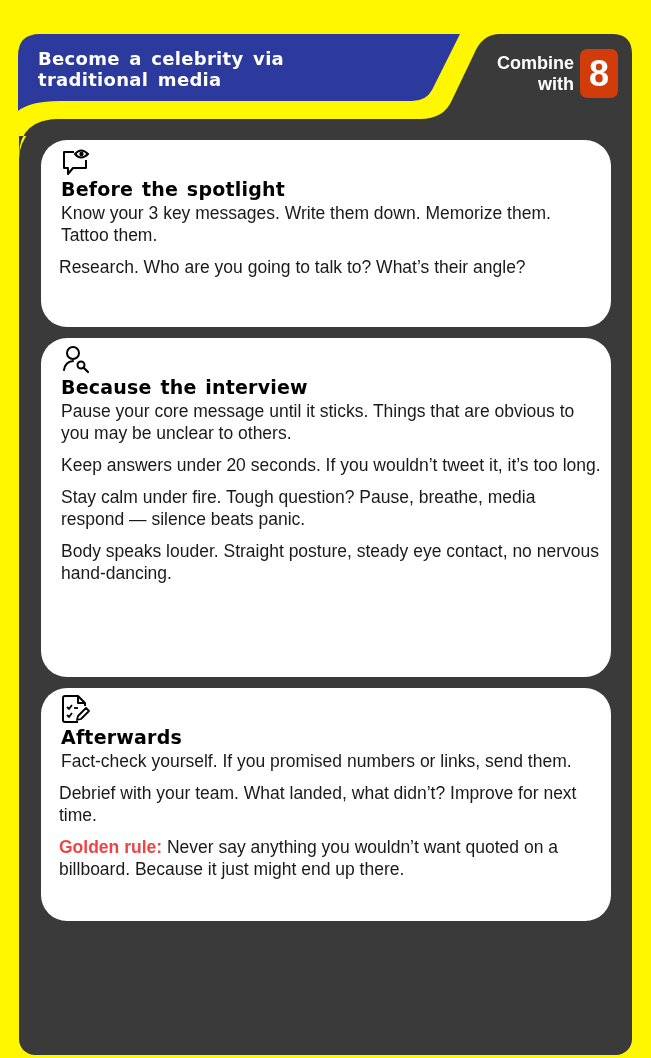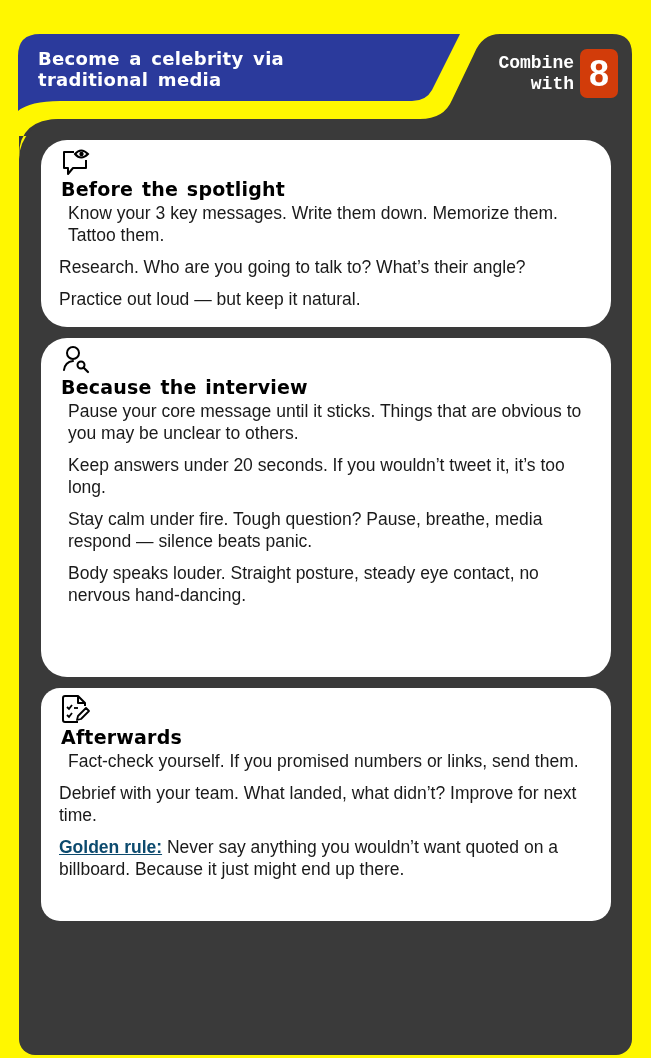--- a/index.html
+++ b/index.html
@@ -30,21 +30,21 @@
       font-size: 18px;
       line-height: 21px;
       letter-spacing: 0.3px;
       word-spacing: 3px;
       width: 300px;
     }
     .combine {
       position: absolute;
       right: 77px; top: 37px;
       color: #ffffff;
-      font-family: Liberation Mono, monospace;
+      font-family: Liberation Sans, sans-serif;
       font-weight: bold;
       font-size: 18px;
       line-height: 21px;
       text-align: right;
     }
     .badge {
       position: absolute;
       left: 580px; top: 33px;
       width: 38px; height: 49px;
       background: #d23c0a;
@@ -77,24 +77,23 @@
       letter-spacing: 0.2px;
       word-spacing: 2px;
       margin-bottom: 2px;
     }
     .panel p {
       font-family: "Liberation Sans", sans-serif;
       font-size: 17.5px;
       line-height: 22px;
       color: #1a1a1a;
       margin-bottom: 10px;
-      margin-left: 7px;
     }
     .panel p.indent { margin-left: -2px; }
-    .golden-label { color: #0c4a6e; font-weight: bold; text-decoration: underline; }
+    .golden-label { color: #ef4444; font-weight: bold; }
   </style>
 </head>
 <body>
 
 <div class="card">
 
   <svg class="shape-svg" width="651" height="1058">
 
     <path d="M 40 18 L 460 18 L 432 74 Q 426 85 412 85 L 60 85 Q 30 85 18 95 L 18 40 Q 18 18 40 18 Z" fill="#2b3a9c"></path>
 
@@ -115,38 +114,37 @@
 
   <div class="panel" style="top:124px; height:187px;">
     <svg class="icon" viewBox="0 0 30 30">
       <path d="M 13 6 L 3 6 L 3 22 L 7 22 L 7 28 L 12 22 L 25 22 L 25 14" fill="none" stroke="#000" stroke-width="2" stroke-linejoin="round"></path>
       <path d="M 14 8 Q 20 1 27 8 Q 20 15 14 8 Z" fill="none" stroke="#000" stroke-width="2"></path>
       <circle cx="20.5" cy="8" r="2.2" fill="#000"></circle>
     </svg>
     <h2>Before the spotlight</h2>
     <p>Know your 3 key messages. Write them down. Memorize them. Tattoo them.</p>
     <p class="indent">Research. Who are you going to talk to? What’s their angle?</p>
-    <p class="indent">Practice out loud — but keep it natural.</p>
   </div>
 
   <div class="panel" style="top:322px; height:339px;">
     <svg class="icon" viewBox="0 0 30 30">
       <circle cx="12" cy="9" r="6" fill="none" stroke="#000" stroke-width="2"></circle>
       <path d="M 3 26 Q 4 18 12 17" fill="none" stroke="#000" stroke-width="2" stroke-linecap="round"></path>
       <circle cx="20" cy="21" r="3.5" fill="none" stroke="#000" stroke-width="2"></circle>
       <line x1="22.5" y1="23.5" x2="27" y2="28" stroke="#000" stroke-width="2.2" stroke-linecap="round"></line>
     </svg>
     <h2>Because the interview</h2>
     <p>Pause your core message until it sticks. Things that are obvious to you may be unclear to others.</p>
     <p>Keep answers under 20 seconds. If you wouldn’t tweet it, it’s too long.</p>
     <p>Stay calm under fire. Tough question? Pause, breathe, media respond — silence beats panic.</p>
     <p>Body speaks louder. Straight posture, steady eye contact, no nervous hand-dancing.</p>
   </div>
 
-  <div class="panel" style="top:672px; height:233px;border-radius:19px;">
+  <div class="panel" style="top:672px; height:233px;">
     <svg class="icon" viewBox="0 0 30 30">
       <path d="M 17 28 L 4 28 Q 2 28 2 26 L 2 4 Q 2 2 4 2 L 17 2 L 24 9 L 24 12" fill="none" stroke="#000" stroke-width="2" stroke-linejoin="round"></path>
       <path d="M 17 2 L 17 9 L 24 9" fill="none" stroke="#000" stroke-width="2" stroke-linejoin="round"></path>
       <path d="M 6 13 L 8 15 L 11 11" fill="none" stroke="#000" stroke-width="1.8"></path>
       <path d="M 6 21 L 8 23 L 11 19" fill="none" stroke="#000" stroke-width="1.8"></path>
       <line x1="13" y1="14" x2="17" y2="14" stroke="#000" stroke-width="1.8"></line>
       <path d="M 16 26 L 17 22 L 25 14 L 28 17 L 20 25 Z" fill="none" stroke="#000" stroke-width="1.8" stroke-linejoin="round"></path>
     </svg>
     <h2>Afterwards</h2>
     <p>Fact-check yourself. If you promised numbers or links, send them.</p>

